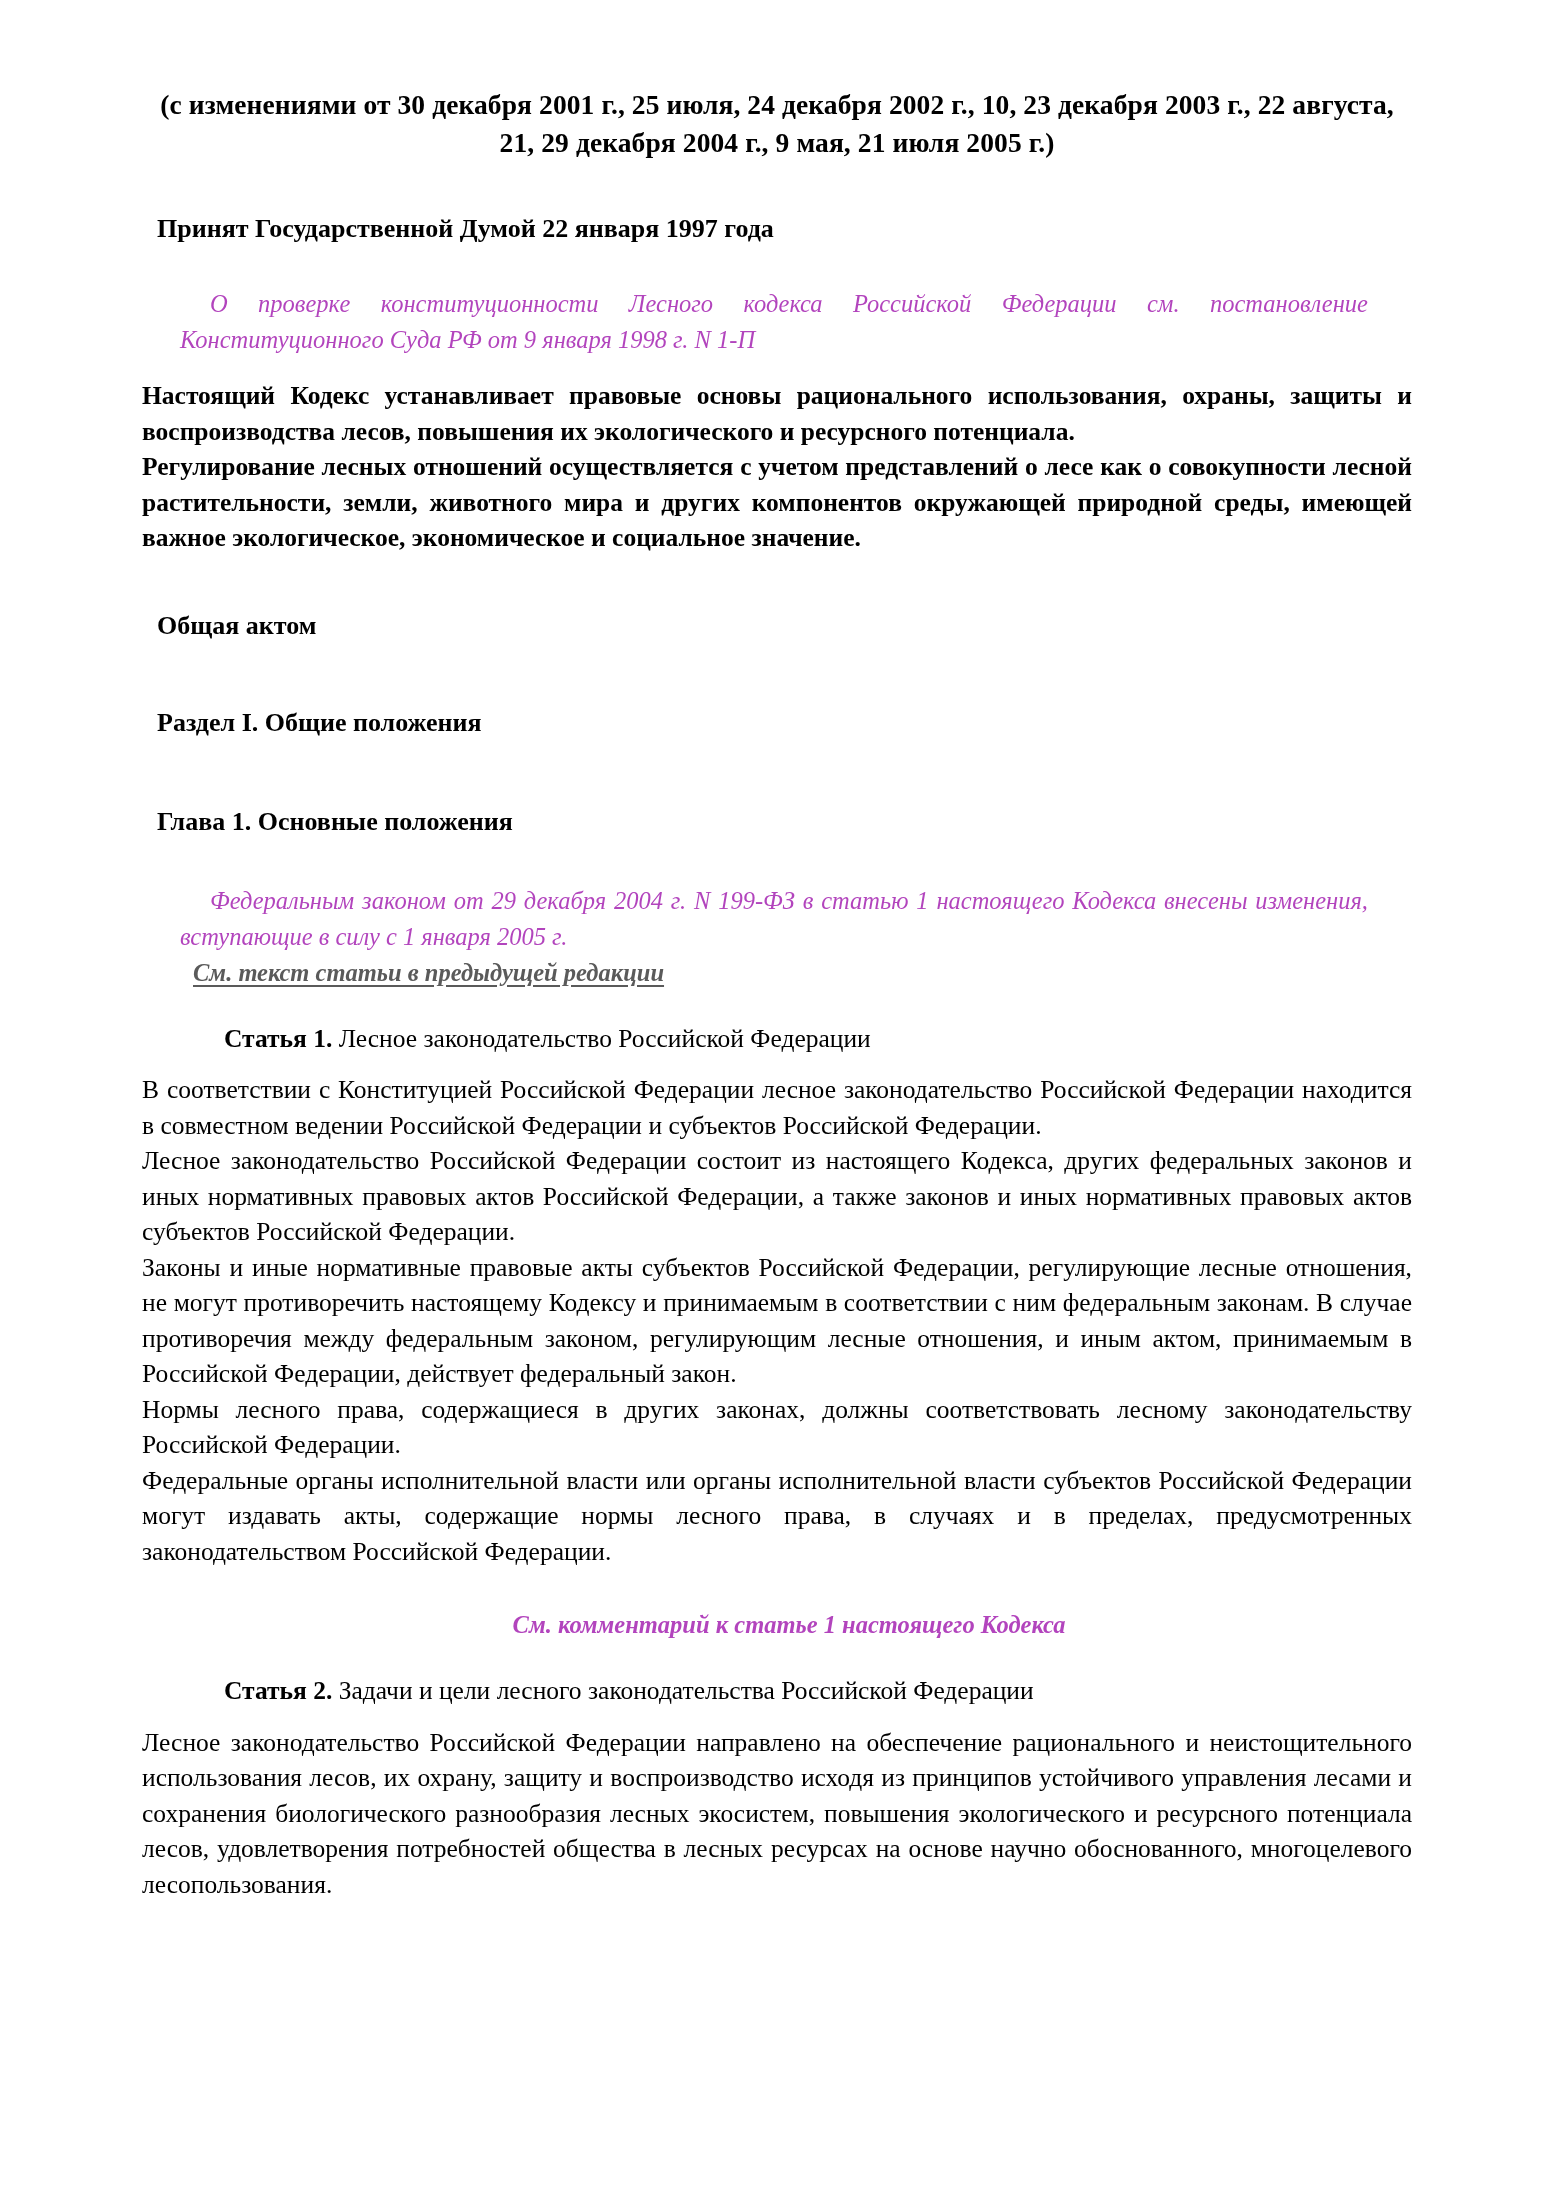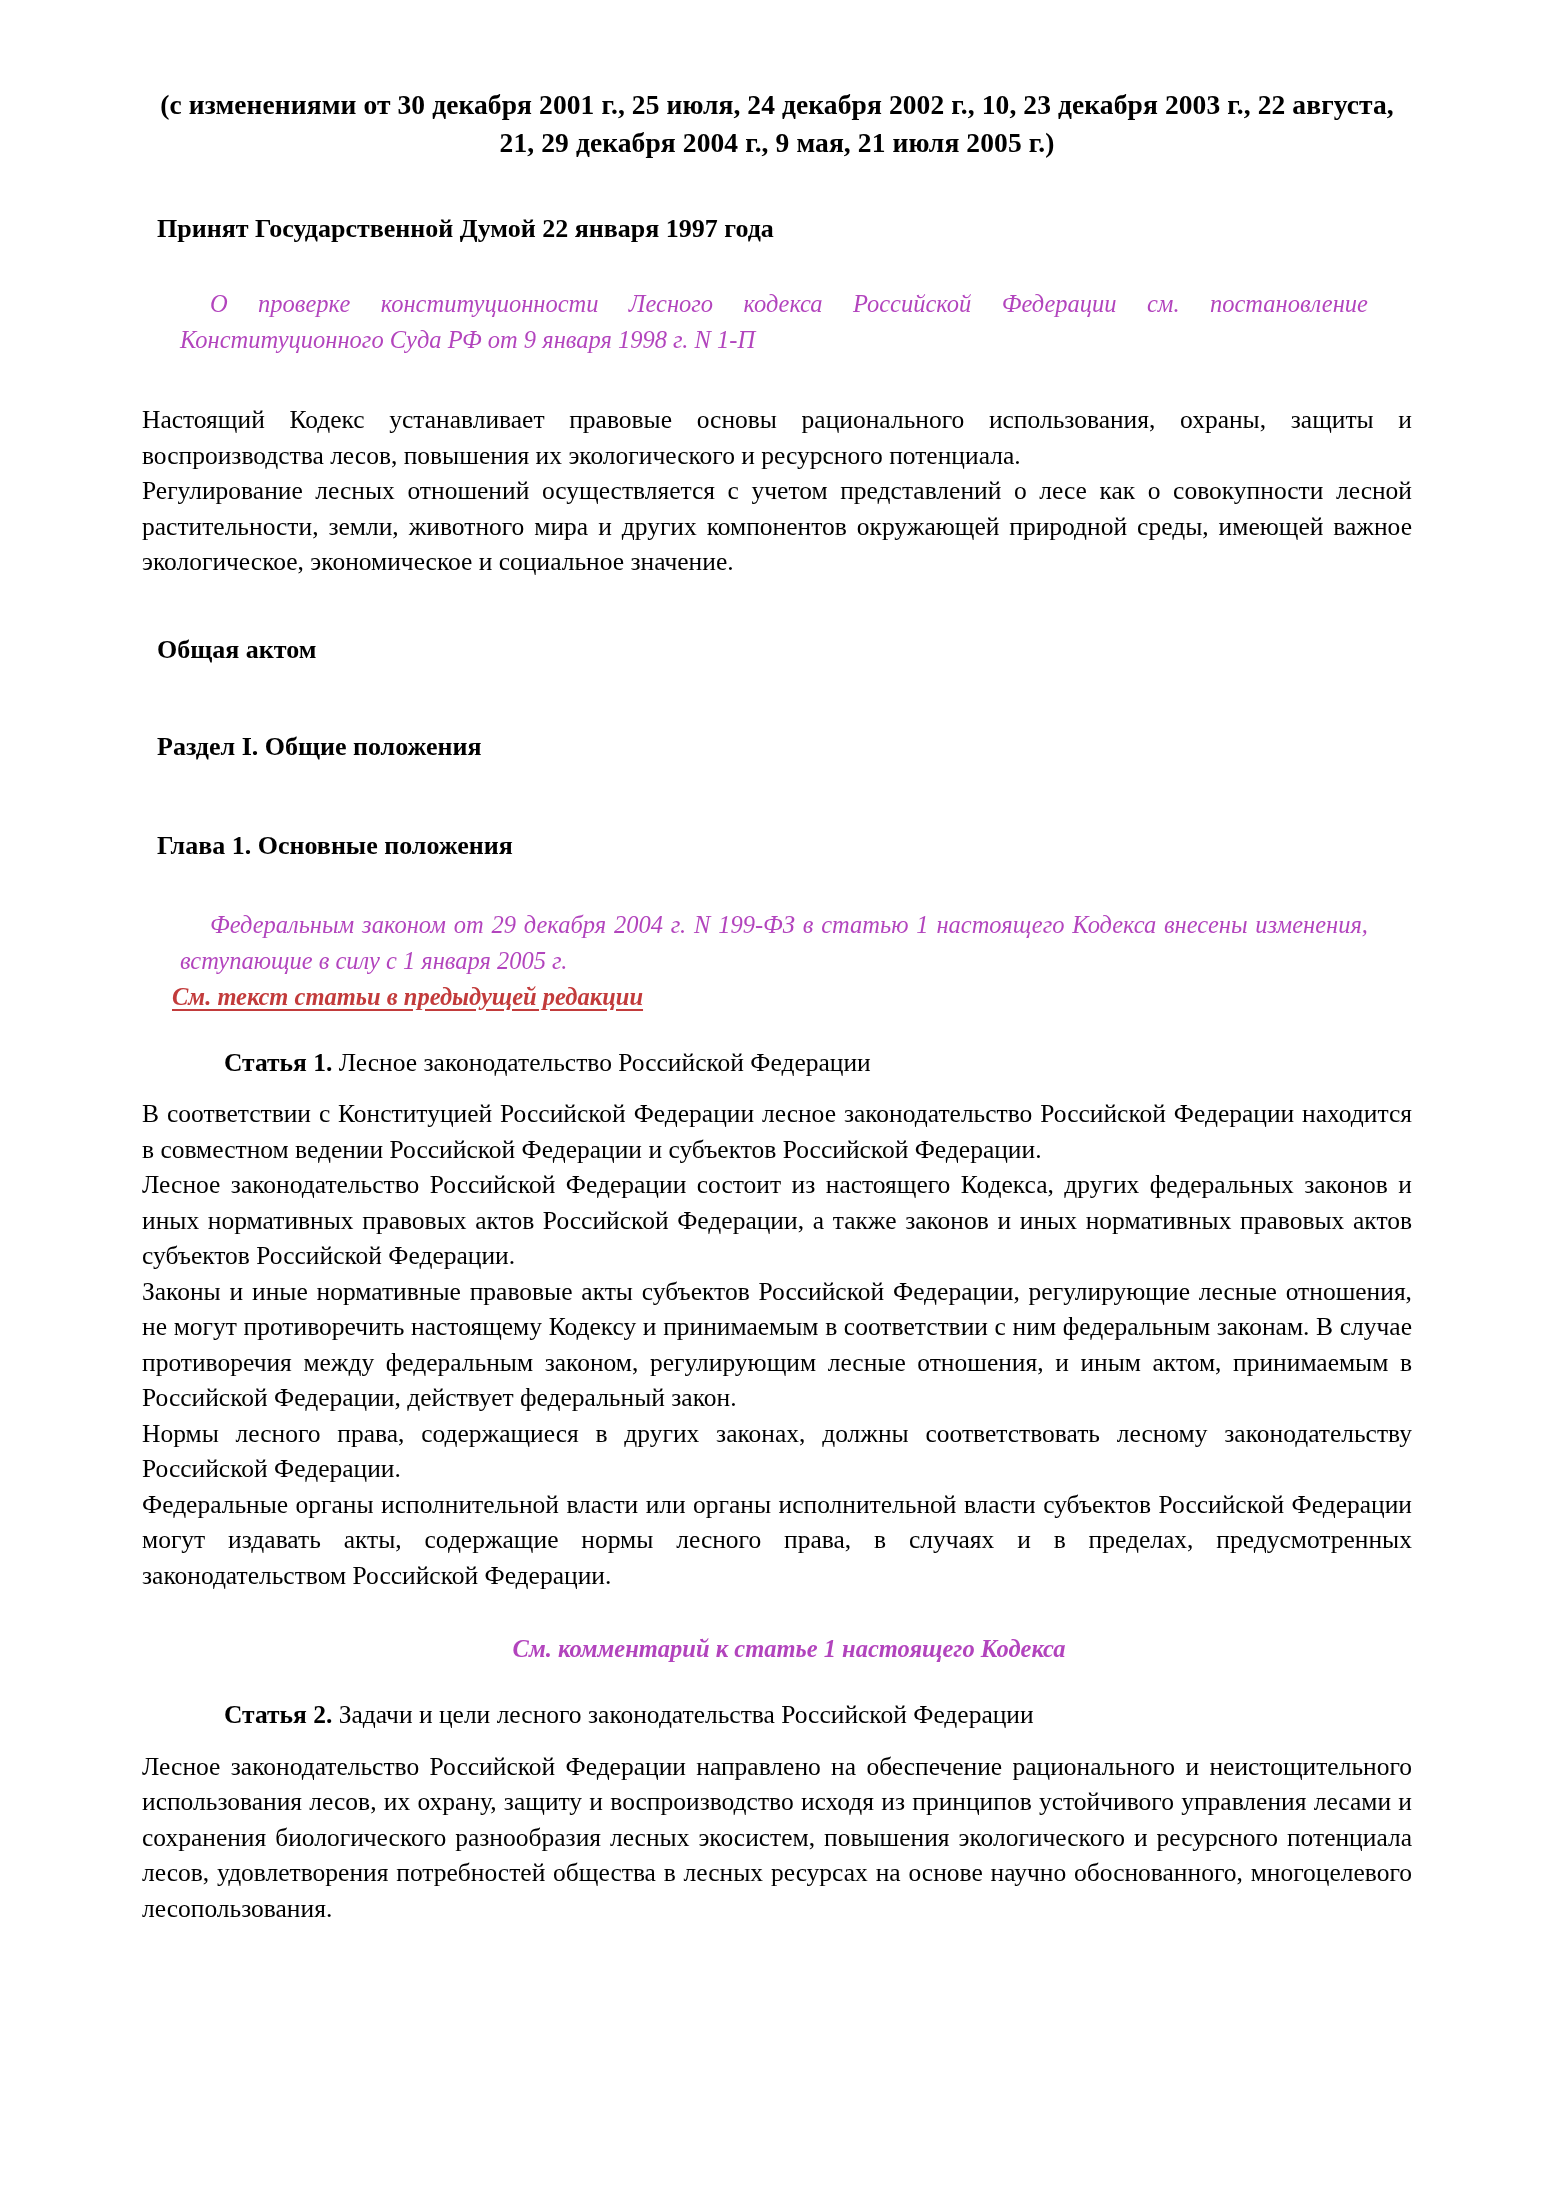--- a/index.html
+++ b/index.html
@@ -56,21 +56,21 @@
   
   .para {
     font-size: 25.5px;
     line-height: 35.5px;
     text-align: justify;
     text-justify: inter-word;
     hyphens: none;
     margin: 0;
   }
 
-  .block-gap-lg { margin-top: 44px; }
+  .block-gap-lg { margin-top: 20px; font-weight: bold; }
   .block-gap-md { margin-top: 30px; }
 
   
   .article-title {
     font-size: 25.5px;
     line-height: 35.5px;
     text-indent: 66px;
     margin: 16px;
   }
   .article-title b { font-weight: bold; }
@@ -89,23 +89,23 @@
   .note.ind { text-indent: 30px; }
   .note.nojust { text-align: center; font-weight: bold; }
   .note-link {
     display: inline-block;
     font-style: italic;
     font-weight: bold;
     font-size: 24.5px;
     line-height: 36px;
     text-decoration: underline;
     text-underline-offset: 4px;
-    color: #b91c1c;
+    color: #404040;
     opacity: 0.86;
-    margin-left: 30px;
+    margin-left: 51px;
     cursor: pointer;
   }
   .note-wrap { margin-top: 40px; }
   .note-wrap-2 { margin-top: 44px; }
   .note-wrap-3 { margin-top: 38px; }
 </style>
 </head>
 <body>
 
 <div class="page">

